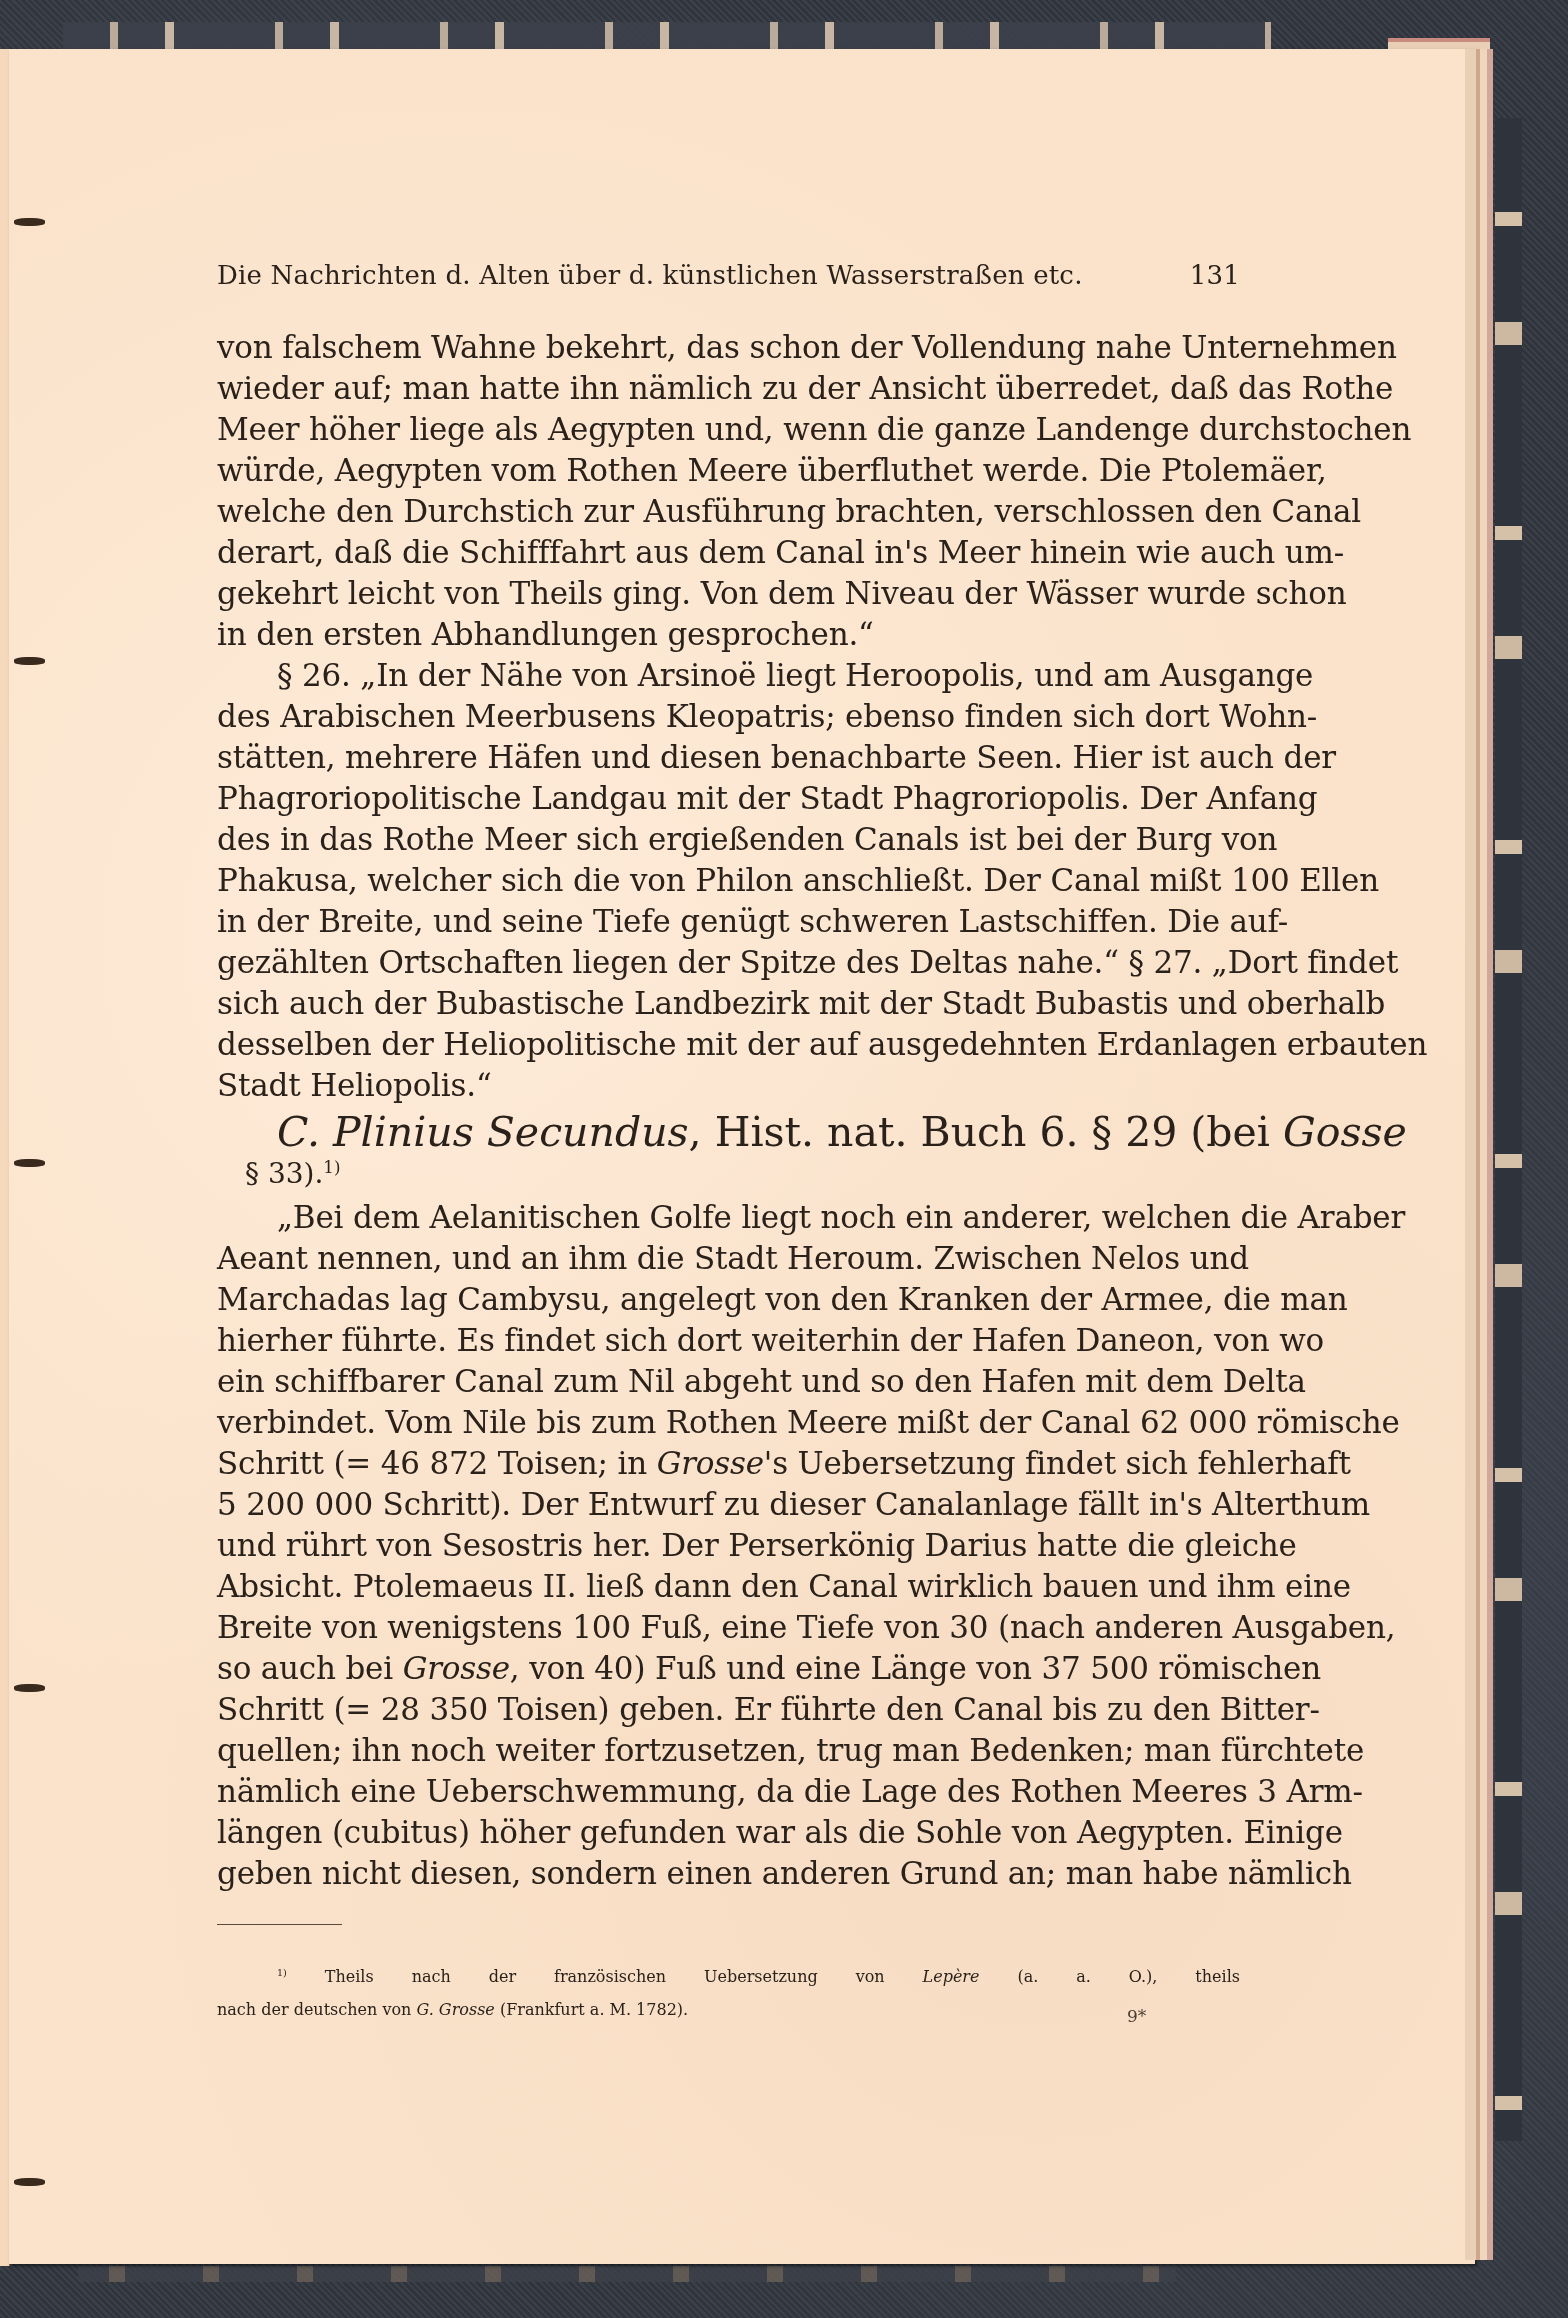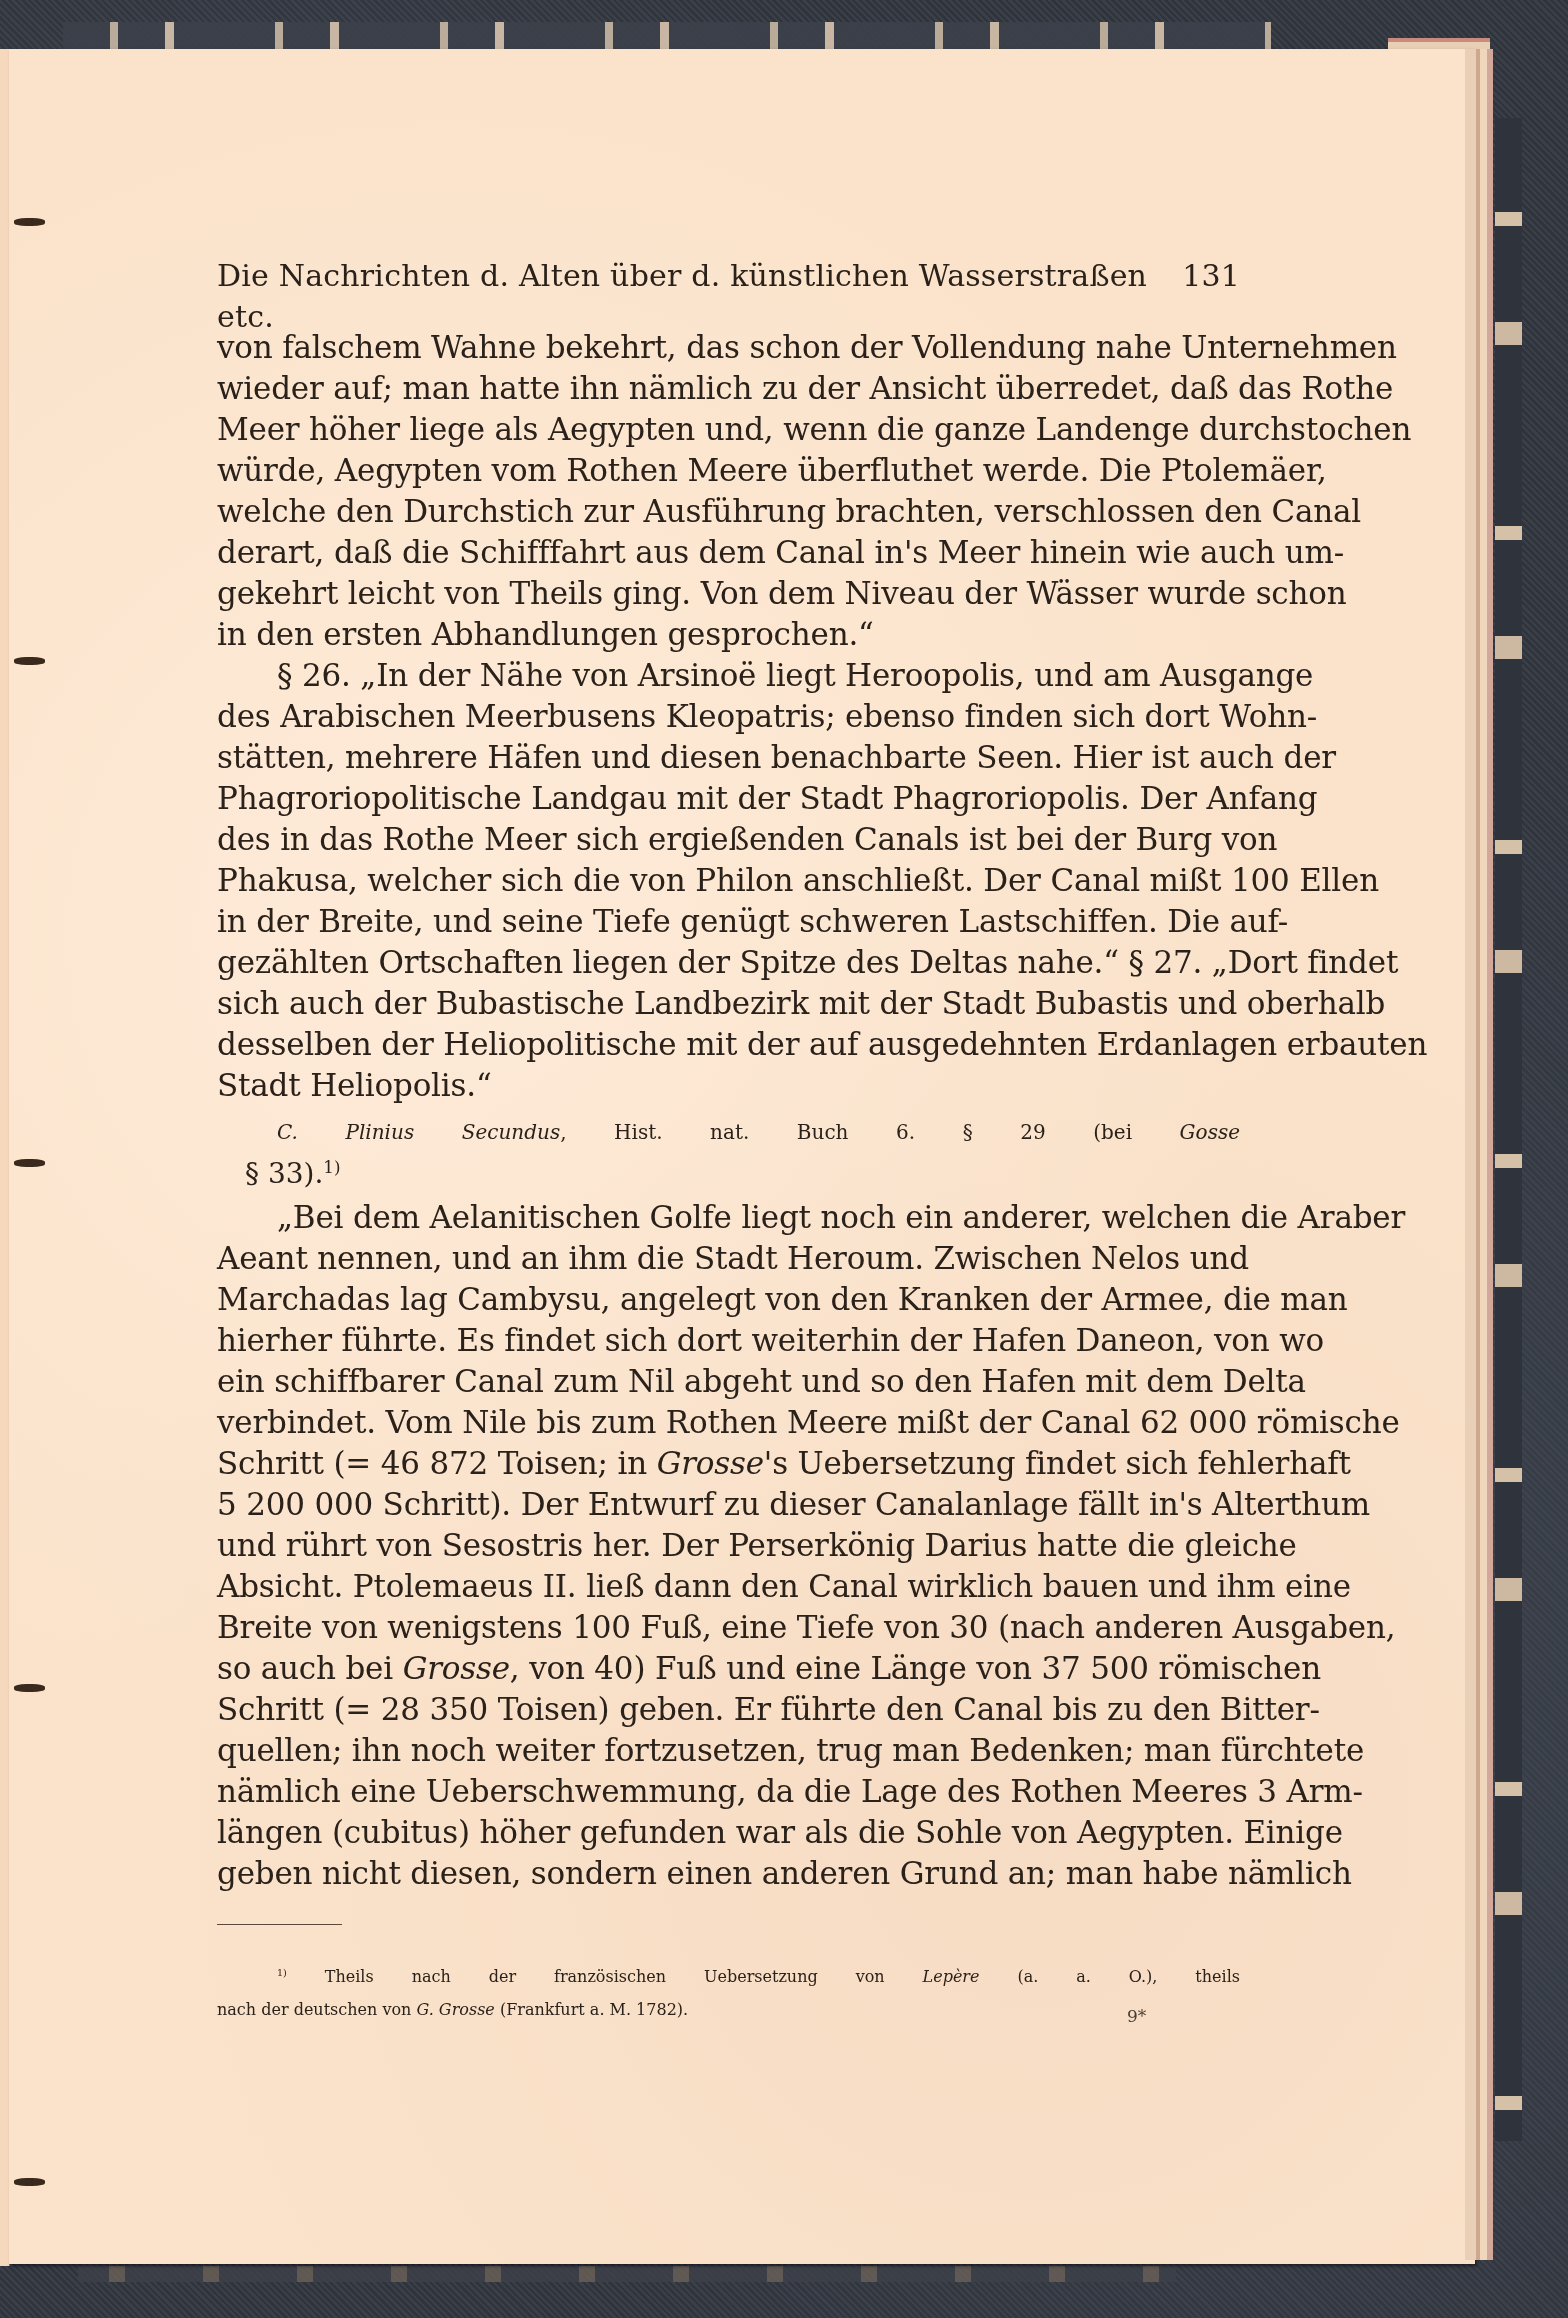--- a/index.html
+++ b/index.html
@@ -109,43 +109,44 @@
       position: absolute;
       left: 217px;
       top: 255px;
       width: 1023px;
       font-family: "DejaVu Serif", "Liberation Serif", serif;
       color: #2a211a;
     }
     .running-head {
       display: flex;
       justify-content: space-between;
-      font-size: 30px;
+      font-size: 26px;
       letter-spacing: 0.2px;
       line-height: 41px;
       height: 41px;
       margin-bottom: 31px;
+      text-align: right;
     }
     .line {
       font-size: 31px;
       line-height: 41px;
       height: 41px;
       white-space: nowrap;
       text-align: justify;
       text-align-last: justify;
       letter-spacing: -0.2px;
     }
     .line.last {
       text-align-last: left;
     }
     .line.indent {
       padding-left: 60px;
     }
     .heading-line {
-      font-size: 20px;
+      font-size: 41px;
       line-height: 42px;
       height: 42px;
       white-space: nowrap;
       padding-left: 60px;
       text-align: justify;
       text-align-last: justify;
       margin-top: 4.7px;
     }
     .heading-line2 {
       font-size: 28px;

